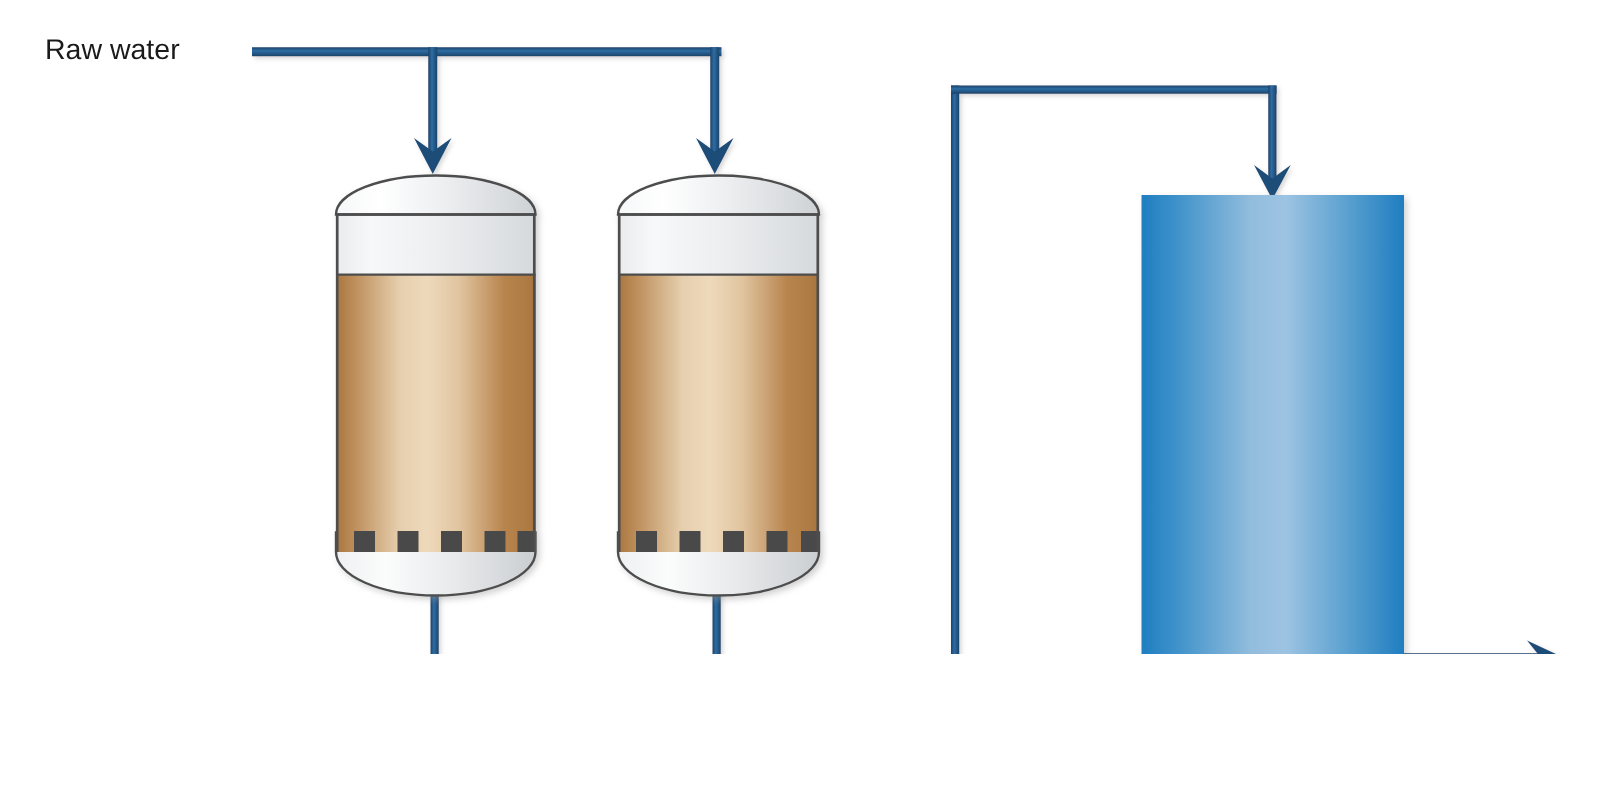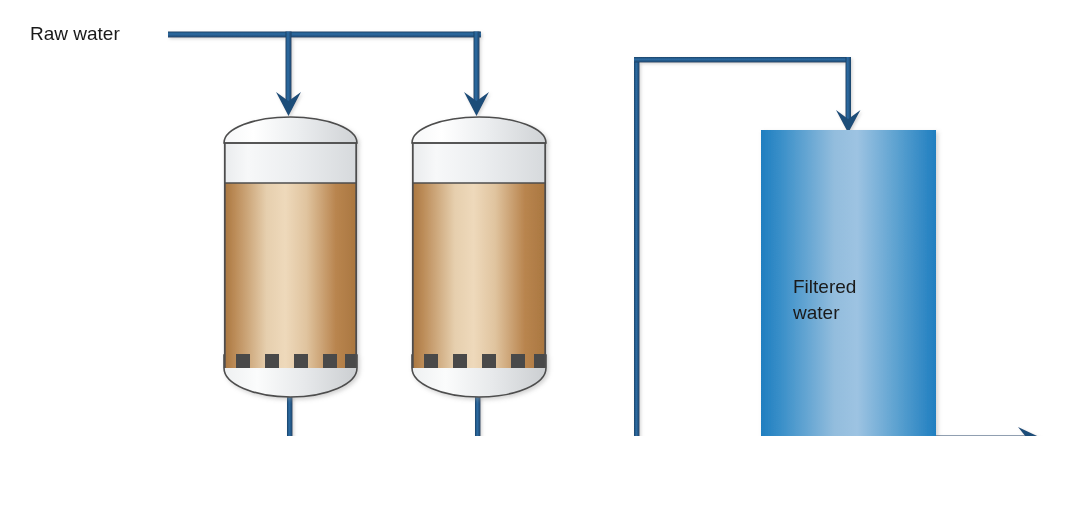--- a/index.html
+++ b/index.html
@@ -179,15 +179,14 @@
     </g>
 
     <g filter="url(#tinyShadow)">
       <rect x="936" y="435.5" width="95" height="5.5" fill="url(#pipeHorz)"></rect>
       <polygon points="1018,427 1042,438.2 1018,449.5 1027,438.2" fill="#1f4e79"></polygon>
     </g>
   </svg>
 
   <div class="label-text" id="raw-water-label">Raw water</div>
 
-  <div class="label-text" id="filtered-water-label"><span>Filtered</span><br><span>water</span></div>
 
 </div>
 
 </body></html>

